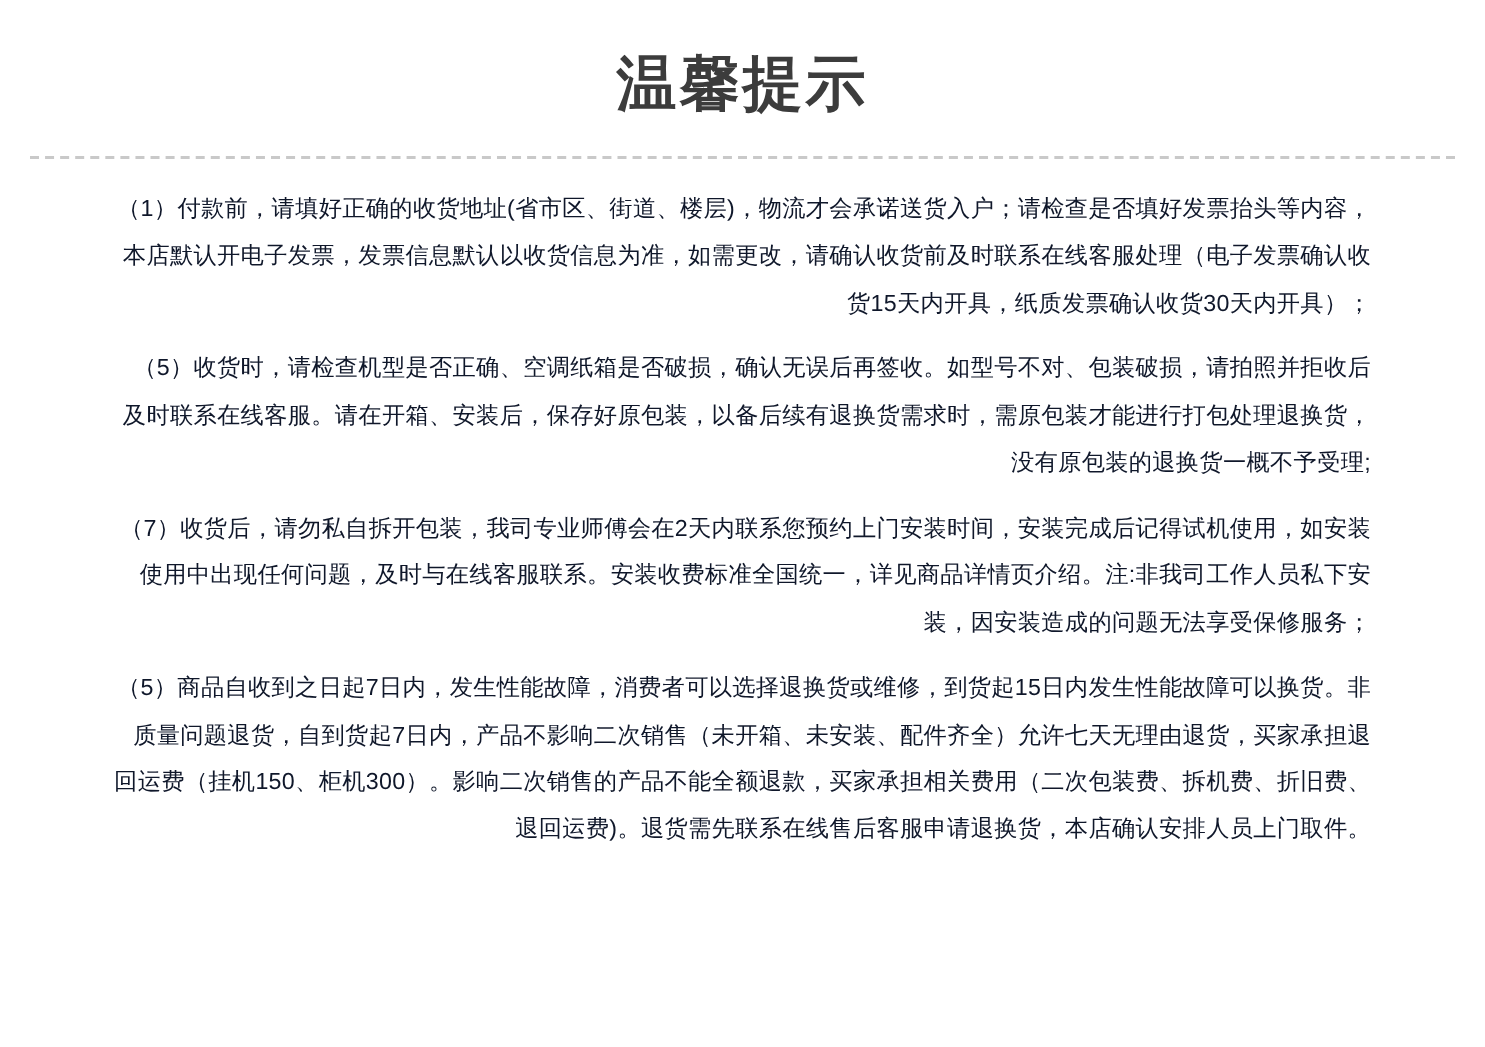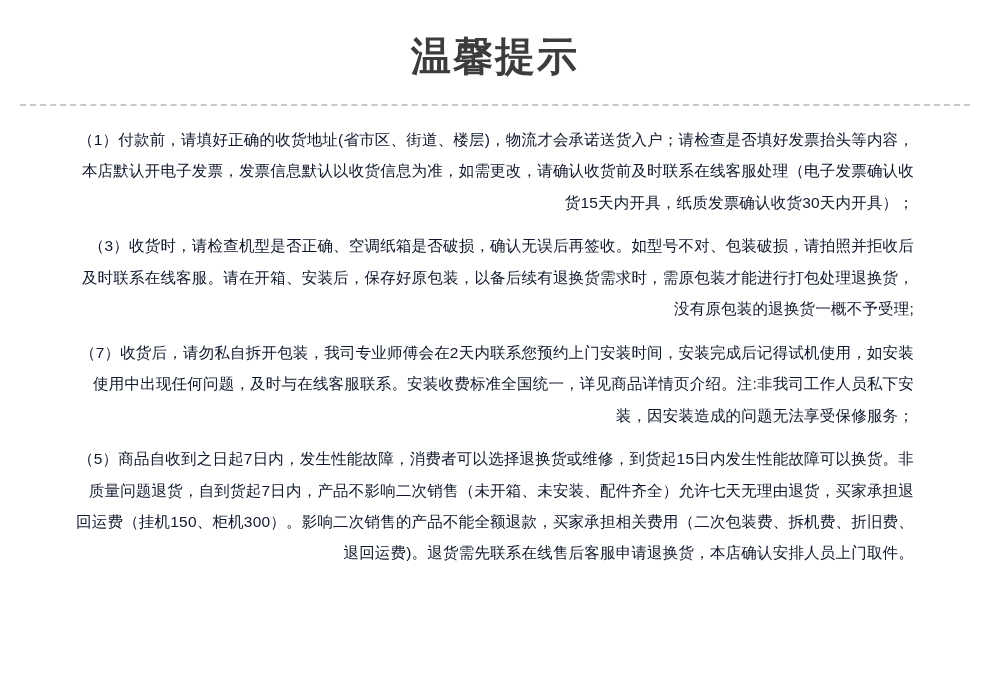--- a/index.html
+++ b/index.html
@@ -57,18 +57,18 @@
 <body>
 
 <div class="page">
 
   <div class="title">温馨提示</div>
 
   <div class="divider"></div>
 
   <div class="content">
     <p class="para">（1）付款前，请填好正确的收货地址(省市区、街道、楼层)，物流才会承诺送货入户；请检查是否填好发票抬头等内容，本店默认开电子发票，发票信息默认以收货信息为准，如需更改，请确认收货前及时联系在线客服处理（电子发票确认收货15天内开具，纸质发票确认收货30天内开具）；</p>
-    <p class="para">（3）收货时，请检查机型是否正确、空调纸箱是否破损，确认无误后再签收。如型号不对、包装破损，请拍照并拒收后及时联系在线客服。请在开箱、安装后，保存好原包装，以备后续有退换货需求时，需原包装才能进行打包处理退换货，没有原包装的退换货一概不予受理;</p>
+    <p class="para">（5）收货时，请检查机型是否正确、空调纸箱是否破损，确认无误后再签收。如型号不对、包装破损，请拍照并拒收后及时联系在线客服。请在开箱、安装后，保存好原包装，以备后续有退换货需求时，需原包装才能进行打包处理退换货，没有原包装的退换货一概不予受理;</p>
     <p class="para">（7）收货后，请勿私自拆开包装，我司专业师傅会在2天内联系您预约上门安装时间，安装完成后记得试机使用，如安装使用中出现任何问题，及时与在线客服联系。安装收费标准全国统一，详见商品详情页介绍。注:非我司工作人员私下安装，因安装造成的问题无法享受保修服务；</p>
     <p class="para">（5）商品自收到之日起7日内，发生性能故障，消费者可以选择退换货或维修，到货起15日内发生性能故障可以换货。非质量问题退货，自到货起7日内，产品不影响二次销售（未开箱、未安装、配件齐全）允许七天无理由退货，买家承担退回运费（挂机150、柜机300）。影响二次销售的产品不能全额退款，买家承担相关费用（二次包装费、拆机费、折旧费、退回运费)。退货需先联系在线售后客服申请退换货，本店确认安排人员上门取件。</p>
   </div>
 
 </div>
 
 </body></html>

